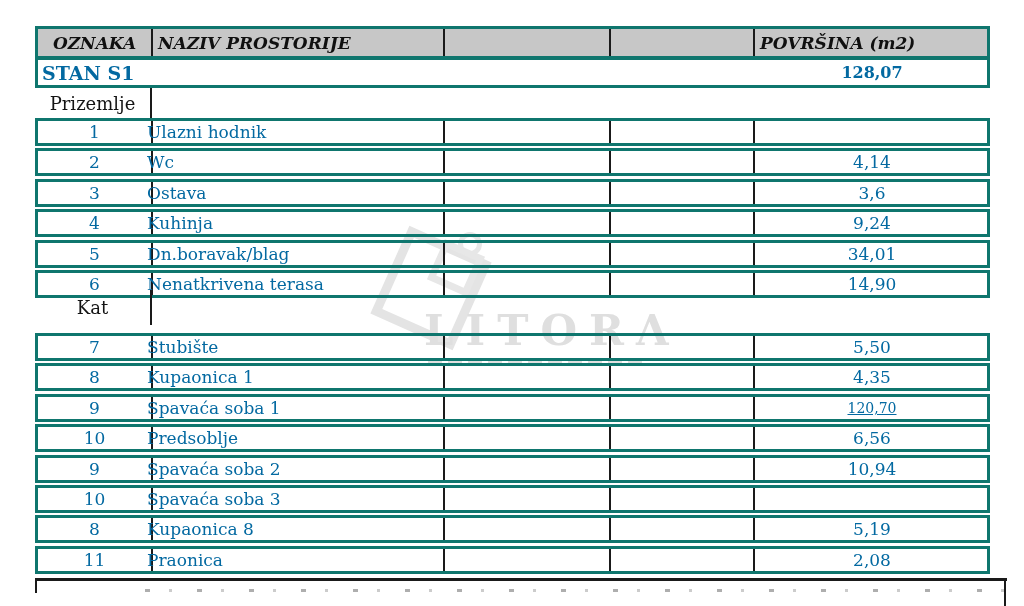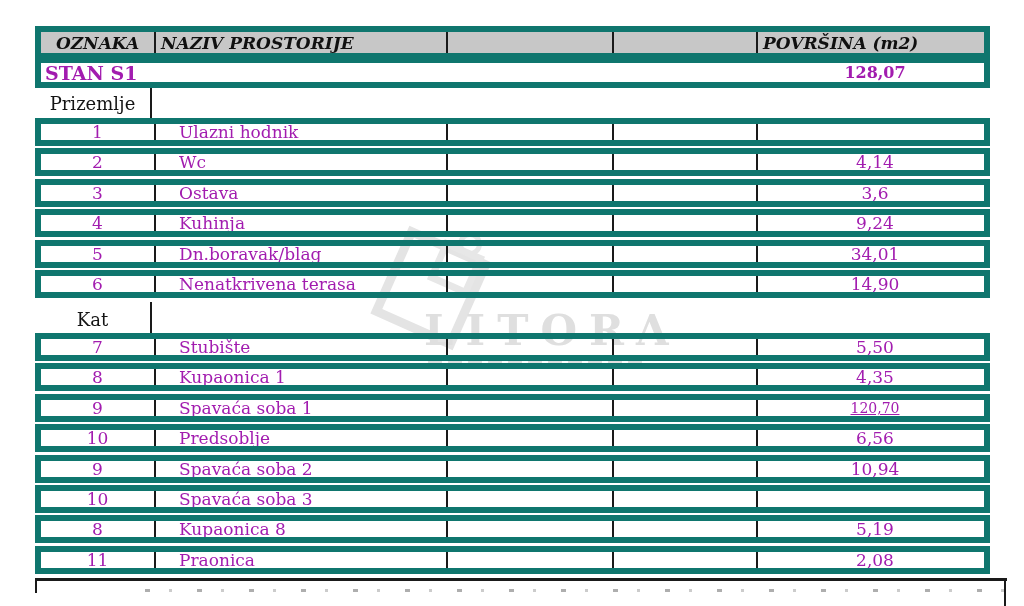--- a/index.html
+++ b/index.html
@@ -29,30 +29,30 @@
   }
   .wm-tagline {
     position:absolute; left:428px; top:359px; width:215px; height:6px;
     background:repeating-linear-gradient(90deg,#e0e0e0 0 14px, transparent 14px 20px);
   }
 
   
   .tbl { position:absolute; left:35px; top:0; width:955px; height:606px; z-index:1; }
   .rowbox {
     position:absolute; left:0; width:955px;
-    border:6px solid #0f766e; box-sizing:border-box; background:transparent;
+    border:3px solid #0f766e; box-sizing:border-box; background:transparent;
   }
   .hdr { background:#c7c7c7; }
   .vdiv { position:absolute; top:0; bottom:0; width:2px; background:#1a1a1a; }
   .cell {
     position:absolute; top:0; bottom:0; display:flex; align-items:center;
-    font-size:17px; color:#a21caf; white-space:nowrap; overflow:hidden;
+    font-size:17px; color:#0369a1; white-space:nowrap; overflow:hidden;
   }
   .c-code  { left:0;     width:113px; justify-content:center; }
-  .c-name  { left:132px; width:288px; padding-left:6px; }
+  .c-name  { left:103px; width:288px; padding-left:6px; }
   .c-area  { left:717px; width:234px; justify-content:center; }
   .c-area.small { font-size:14px;text-decoration:underline; }
   .hdr .cell { font-weight:bold; font-style:italic; font-size:17px; color:#101010; }
   .h-naziv { left:115px; width:288px; padding-left:5px; }
   .h-c3 { left:407px; width:164px; }
   .h-c4 { left:573px; width:142px; }
   .h-povr { left:717px; width:234px; padding-left:5px; }
 
   .sum-label { left:0; width:500px; padding-left:4px; font-weight:bold; font-size:19px; }
   .sum-total { left:717px; width:234px; justify-content:center; font-weight:bold; font-size:16px; }
@@ -158,21 +158,21 @@
         </div>
         <div class="rowbox" style="top: 270px; height: 28px;">
           <div class="vdiv" style="left: 113px;"></div>
           <div class="vdiv" style="left: 405px;"></div>
           <div class="vdiv" style="left: 571px;"></div>
           <div class="vdiv" style="left: 715px;"></div>
           <div class="cell c-code">6</div>
           <div class="cell c-name">Nenatkrivena terasa</div>
           <div class="cell c-area">14,90</div>
         </div>
-        <div class="band" style="top: 302px; height: 35px;">
+        <div class="band" style="top: 290px; height: 35px;">
           <div class="band-label">Kat</div>
           <div class="band-div"></div>
         </div>
         <div class="rowbox" style="top: 333px; height: 28px;">
           <div class="vdiv" style="left: 113px;"></div>
           <div class="vdiv" style="left: 405px;"></div>
           <div class="vdiv" style="left: 571px;"></div>
           <div class="vdiv" style="left: 715px;"></div>
           <div class="cell c-code">7</div>
           <div class="cell c-name">Stubište</div>

